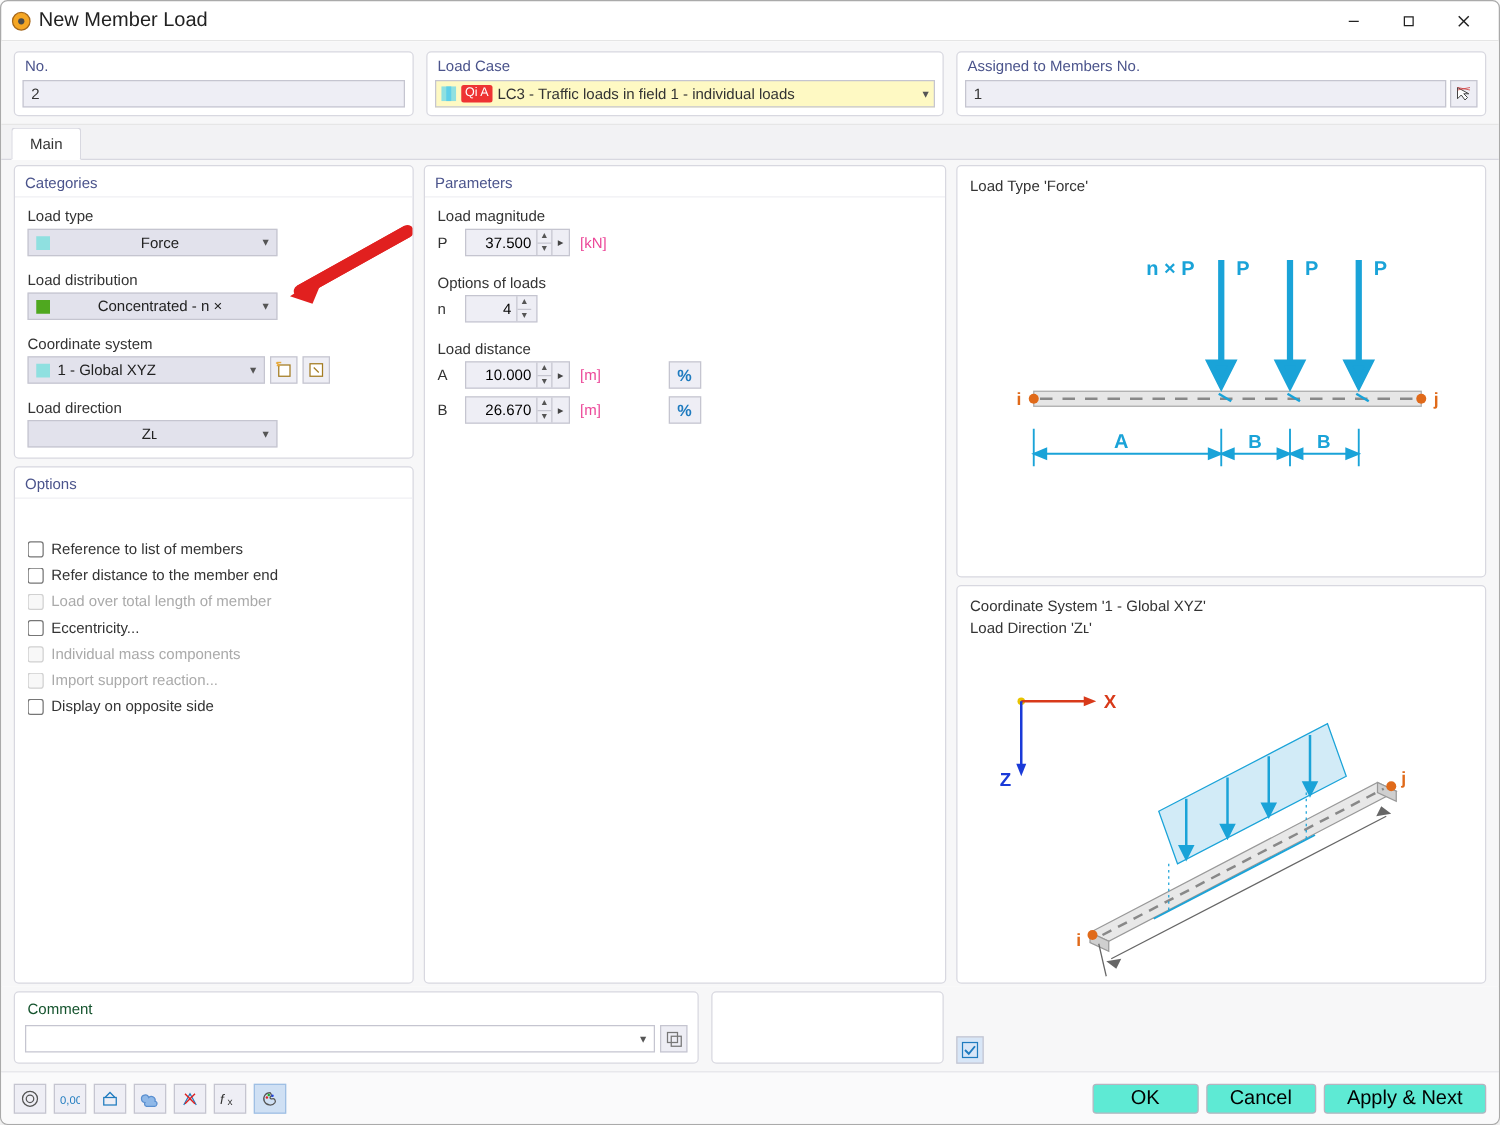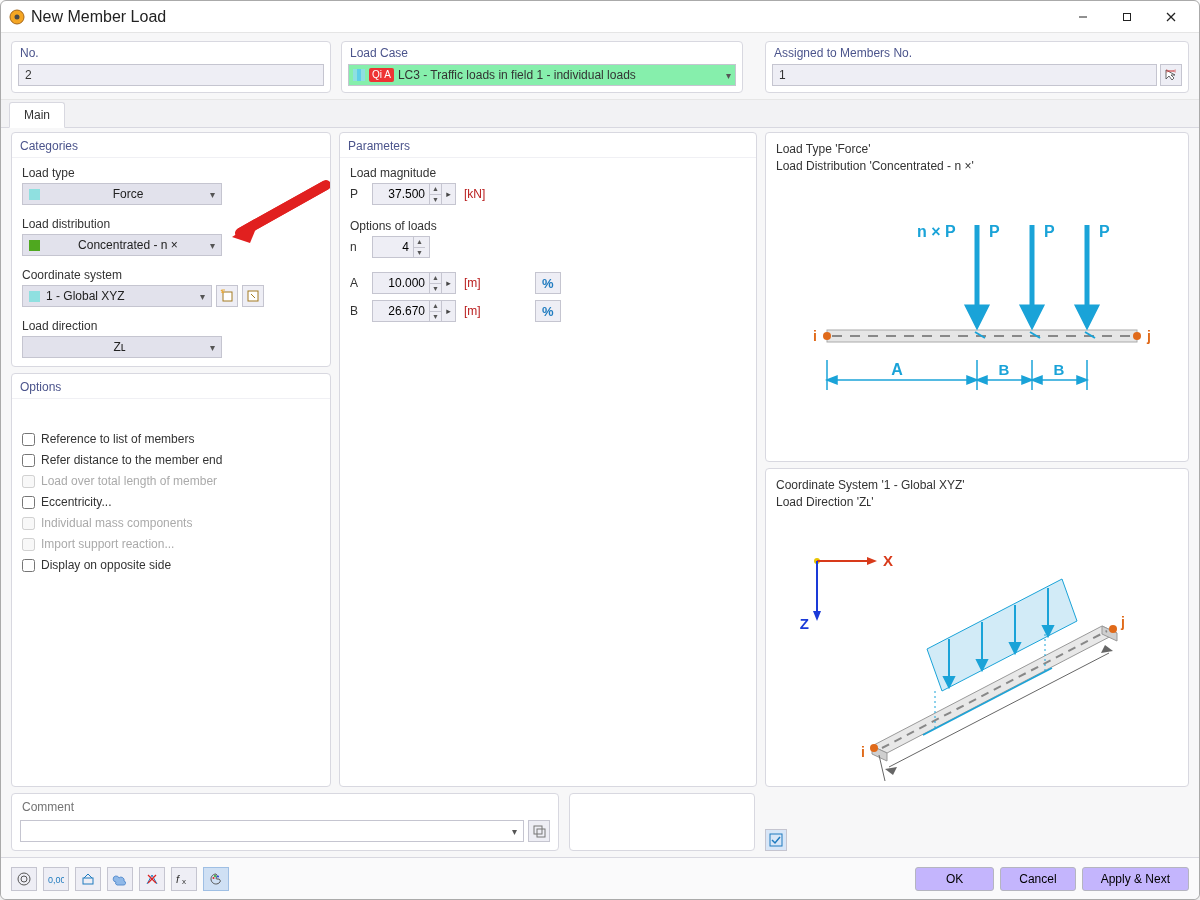--- a/index.html
+++ b/index.html
@@ -7,25 +7,25 @@
   .window { width: 1200px; height: 900px; border: 1px solid #aaa; border-radius: 6px; display: flex; flex-direction: column; background: #fff; box-shadow: 0 4px 12px rgba(0,0,0,0.15); }
   .titlebar { height: 32px; display: flex; align-items: center; padding: 0 6px 0 8px; border-bottom: 1px solid #e5e5e5; border-radius: 6px 6px 0 0; }
   .titlebar .app-icon { width: 16px; height: 16px; margin-right: 6px; }
   .titlebar .title { flex: 1; font-size: 16px; color: #222; }
   .titlebar .winbtn { width: 44px; height: 28px; display: flex; align-items: center; justify-content: center; cursor: default; }
 
   .hdr-row { display: flex; gap: 10px; padding: 8px 10px 6px; background: #f7f7f8; border-bottom: 1px solid #e6e6e6; }
   .hdr-block { border: 1px solid #d8d8e0; border-radius: 4px; background: #fff; padding: 4px 6px 6px; display:flex; flex-direction:column; gap:4px; }
   .hdr-block.no { width: 320px; }
   .hdr-block.lc { flex: 1; }
-  .hdr-block.assign { width: 424px; margin-left: 12px; }
+  .hdr-block.assign { width: 424px; }
   .hdr-label { color: #4b548c; font-size: 12px; padding-left: 2px; }
   .hdr-input { height: 22px; border: 1px solid #c5c5d0; background: #eeeef5; padding: 0 6px; font-size: 12px; color: #333; }
   .hdr-input input { border:none; background:transparent; width:100%; height:100%; font-size:12px; color:#333; outline:none; }
-  .lc-row { display:flex; align-items:center; gap:4px; height:22px; border:1px solid #c5c5d0; background:#86efac; padding:0 4px; cursor:pointer; }
+  .lc-row { display:flex; align-items:center; gap:4px; height:22px; border:1px solid #c5c5d0; background:#fef9c3; padding:0 4px; cursor:pointer; }
   .lc-swatch { width:12px; height:12px; }
   .lc-chip { background:#e33; color:#fff; font-size:10px; padding:0 3px; line-height:14px; border-radius:2px; }
   .lc-text { flex:1; color:#333; white-space:nowrap; overflow:hidden; text-overflow:ellipsis; }
   .lc-caret { font-size:10px; color:#555; }
   .assign-row { display:flex; gap:3px; align-items:center; }
   .assign-row .hdr-input { flex:1; }
   .mini-btn { width:22px; height:22px; border:1px solid #c5c5d0; background:#eeeef5; display:flex; align-items:center; justify-content:center; cursor:pointer; }
 
   .tabbar { background:#f2f2f4; height:28px; display:flex; align-items:flex-end; padding:0 8px; border-bottom:1px solid #d8d8e0; }
   .tab { padding:5px 14px 5px; background:#fff; border:1px solid #d8d8e0; border-bottom:1px solid #fff; border-radius:3px 3px 0 0; margin-bottom:-1px; font-size:12px; color:#333; cursor:pointer; }
@@ -57,39 +57,39 @@
   .opt input[type=checkbox] { width:13px; height:13px; }
 
   .param-row { display:flex; align-items:center; gap:8px; }
   .param-label { width:14px; color:#333; }
   .spin { display:flex; align-items:flex-start; border:1px solid #c5c5d0; background:#eeeef5; height:22px; }
   .spin input { width:56px; text-align:right; border:none; background:transparent; height:100%; padding:0 4px; font-size:12px; outline:none; }
   .spin .step { width:12px; height:100%; display:flex; flex-direction:column; border-left:1px solid #c5c5d0; }
   .spin .step div { flex:1; display:flex; align-items:center; justify-content:center; font-size:7px; cursor:pointer; color:#555; }
   .spin .step div:first-child { border-bottom:1px solid #c5c5d0; }
   .spin .fwd { width:14px; height:100%; display:flex; align-items:center; justify-content:center; border-left:1px solid #c5c5d0; font-size:9px; cursor:pointer; color:#444; }
-  .unit { color:#b91c1c; }
+  .unit { color:#ec4899; }
   .pct-btn { width:26px; height:22px; border:1px solid #c5c5d0; background:#eeeef5; color:#1f7bbf; font-weight:600; font-size:13px; cursor:pointer; display:flex; align-items:center; justify-content:center; margin-left:46px; }
 
   .preview-text { padding:8px 10px 4px; font-size:12px; color:#333; line-height:1.4; }
   .preview-canvas { flex:1; display:flex; align-items:flex-start; justify-content:center; padding:6px; }
 
   .comment-row { display:flex; gap:10px; padding:4px 10px 6px; background:#f7f7f8; }
   .comment-panel { width: 548px; border:1px solid #d8d8e0; border-radius:4px; background:#fff; padding:6px 8px 8px; display:flex; flex-direction:column; gap:6px; }
   .comment-panel .row { display:flex; gap:4px; }
   .comment-panel .row .combo { flex:1; background:#fff; }
   .blank-panel { flex:1; border:1px solid #d8d8e0; border-radius:4px; background:#fff; }
   .right-iconbar { width:424px; display:flex; align-items:flex-end; }
   .right-iconbar .icon-btn { background:#d8e6f7; }
 
   .footer { border-top:1px solid #d8d8e0; background:#fafafb; height:42px; display:flex; align-items:center; padding:0 10px; gap:6px; border-radius:0 0 6px 6px; }
   .footer .tool { width:26px; height:24px; border:1px solid #c5c5d0; background:#eeeef5; display:flex; align-items:center; justify-content:center; cursor:pointer; }
   .footer .tool.active { background:#cfe0f4; border-color:#9fbfe4; }
   .footer .spacer { flex:1; }
-  .btn { height:24px; padding:0 18px; border:1px solid #b5b5c0; background:#c4b5fd; border-radius:3px; cursor:pointer; font-size:12px; }
+  .btn { height:24px; padding:0 18px; border:1px solid #b5b5c0; background:#5eead4; border-radius:3px; cursor:pointer; font-size:16px; }
   .btn.primary { padding:0 30px; }
 
   .arrow-annot { position:absolute; pointer-events:none; }
 </style>
 </head>
 <body>
 
 <div class="window">
 
   <div class="titlebar">
@@ -279,20 +279,21 @@
             <div class="spin" style="width:58px;">
               <input style="width: 40px;" value="4">
               <div class="step">
                   <div>▲</div>
                   <div>▼</div>
                 </div>
             </div>
           </div>
         </div>
         <div class="field">
+          <label>Load distance</label>
           <div style="display:flex; flex-direction:column; gap:6px;">
             <div class="param-row">
               <span class="param-label">A</span>
               <div class="spin">
                 <input value="10.000" style="">
                 <div class="step">
                     <div>▲</div>
                     <div>▼</div>
                   </div>
                 <div class="fwd">▸</div>
@@ -315,21 +316,20 @@
             </div>
           </div>
         </div>
       </div>
     </div>
 
     <div class="col-right">
       <div class="panel top">
         <div class="preview-text">
           <div>Load Type 'Force'</div>
-          <div>Load Distribution 'Concentrated - n ×'</div>
         </div>
         <div class="preview-canvas">
           <svg width="400" height="230" viewBox="0 0 400 230">
 
             <rect x="50" y="145" width="310" height="12" fill="#e6e6e6" stroke="#aaa"></rect>
             <line x1="55" y1="151" x2="355" y2="151" stroke="#888" stroke-width="2" stroke-dasharray="10 8"></line>
             <circle cx="50" cy="151" r="4" fill="#e06a1a"></circle>
             <circle cx="360" cy="151" r="4" fill="#e06a1a"></circle>
             <text x="40" y="156" fill="#e06a1a" font-size="14" font-weight="600" text-anchor="end">i</text>
             <text x="370" y="156" fill="#e06a1a" font-size="14" font-weight="600">j</text>
@@ -424,21 +424,21 @@
             <line x1="102" y1="234" x2="108" y2="260" stroke="#666"></line>
           </svg>
         </div>
       </div>
     </div>
 
   </div>
 
   <div class="comment-row">
     <div class="comment-panel">
-      <span class="hdr-label" style="color:#737373;">Comment</span>
+      <span class="hdr-label" style="color:#14532d;">Comment</span>
       <div class="row">
         <div class="combo" style="background:#fff;">
           <span class="val"></span>
           <span class="caret">▾</span>
         </div>
         <div class="icon-btn">
             <svg width="14" height="14">
               <rect x="2" y="2" width="8" height="8" fill="none" stroke="#777"></rect>
               <rect x="5" y="5" width="8" height="8" fill="none" stroke="#777"></rect>
             </svg>

